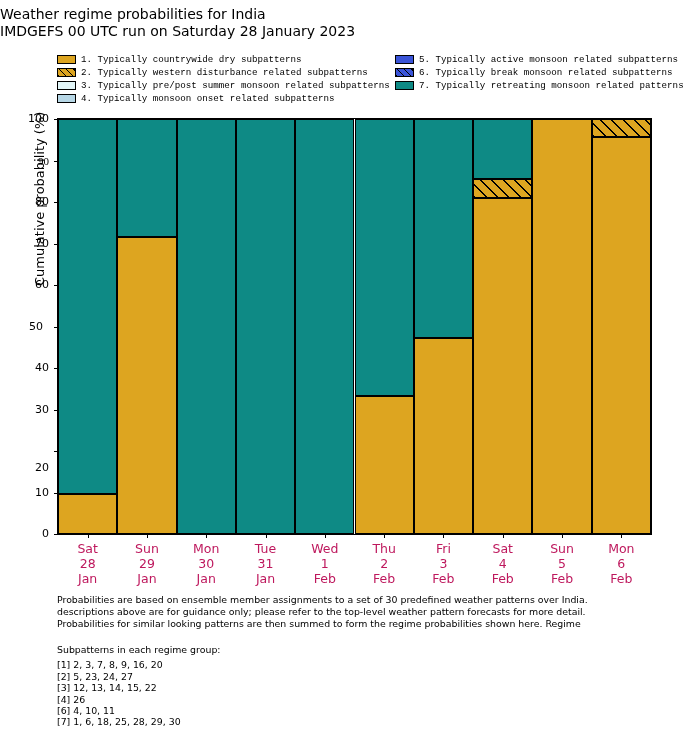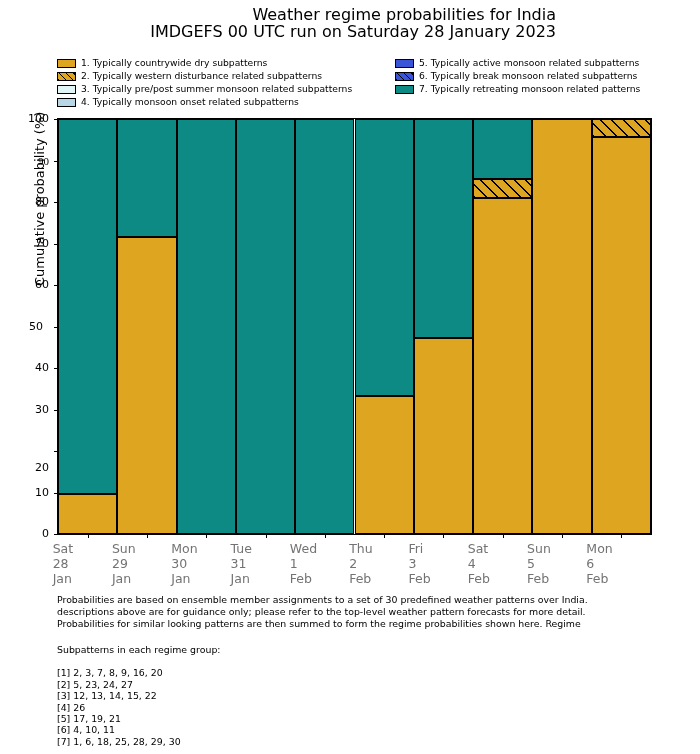--- a/index.html
+++ b/index.html
@@ -15,47 +15,48 @@
     color: #000000;
     overflow: hidden;
   }
 
   
   #title-block {
     position: absolute;
     top: 6px;
     left: 0;
     width: 556px;
-    text-align: right;
+    text-align: left;
     line-height: 17px;
-    font-size: 16px;
+    font-size: 14px;
     color: #000;
   }
   #title-block div { white-space: nowrap; }
 
   
   #legend {
     position: absolute;
     top: 55px;
     left: 57px;
     width: 592px;
     height: 52px;
   }
   .legend-col {
     position: absolute;
     top: 0;
   }
   .legend-col.left  { left: 0px; }
   .legend-col.right { left: 338px; }
   .legend-entry {
     display: flex;
-    align-items: flex-end;
+    align-items: flex-start;
     height: 13px;
     margin-bottom: 0px;
     white-space: nowrap;
+    font-family: Liberation Mono, monospace;
   }
   .legend-swatch {
     width: 19px;
     height: 9px;
     border: 1px solid #000;
     margin-right: 5px;
     flex: 0 0 auto;
     box-sizing: border-box;
   }
   .legend-label {
@@ -139,23 +140,24 @@
     top: 0;
     width: 0;
     height: 4px;
     border-left: 1.2px solid #000;
   }
   .xtick-label {
     position: absolute;
     top: 6px;
     width: 70px;
     margin-left: -35px;
+    text-align: center;
     font-size: 12.5px;
     line-height: 15px;
-    color: #737373;
+    color: #be185d;
   }
   .xtick-label span { display: block; }
 
   
   #footnote {
     position: absolute;
     left: 57px;
     top: 594px;
     width: 592px;
     font-size: 9.4px;
@@ -164,21 +166,21 @@
   }
   #subpatterns {
     position: absolute;
     left: 57px;
     top: 644px;
     width: 450px;
     font-size: 9.4px;
     line-height: 11.4px;
     color: #000;
   }
-  #subpatterns .sp-head { margin-bottom: 12px; }
+  #subpatterns .sp-head { margin-bottom: 4px; }
 </style>
 </head>
 <body>
 
 <div id="title-block">
   <div>Weather regime probabilities for India</div>
   <div>IMDGEFS 00 UTC run on Saturday 28 January 2023</div>
 </div>
 
 <div id="legend">
@@ -353,17 +355,16 @@
   <div>Probabilities for similar looking patterns are then summed to form the regime probabilities shown here. Regime</div>
 </div>
 
 <div id="subpatterns">
   <div class="sp-head">Subpatterns in each regime group:</div>
   <div id="subpattern-list">
       <div>[1] 2, 3, 7, 8, 9, 16, 20</div>
       <div>[2] 5, 23, 24, 27</div>
       <div>[3] 12, 13, 14, 15, 22</div>
       <div>[4] 26</div>
-      <div>[5] 17, 19, 21</div>
       <div>[6] 4, 10, 11</div>
       <div>[7] 1, 6, 18, 25, 28, 29, 30</div>
     </div>
 </div>
 
 </body></html>

